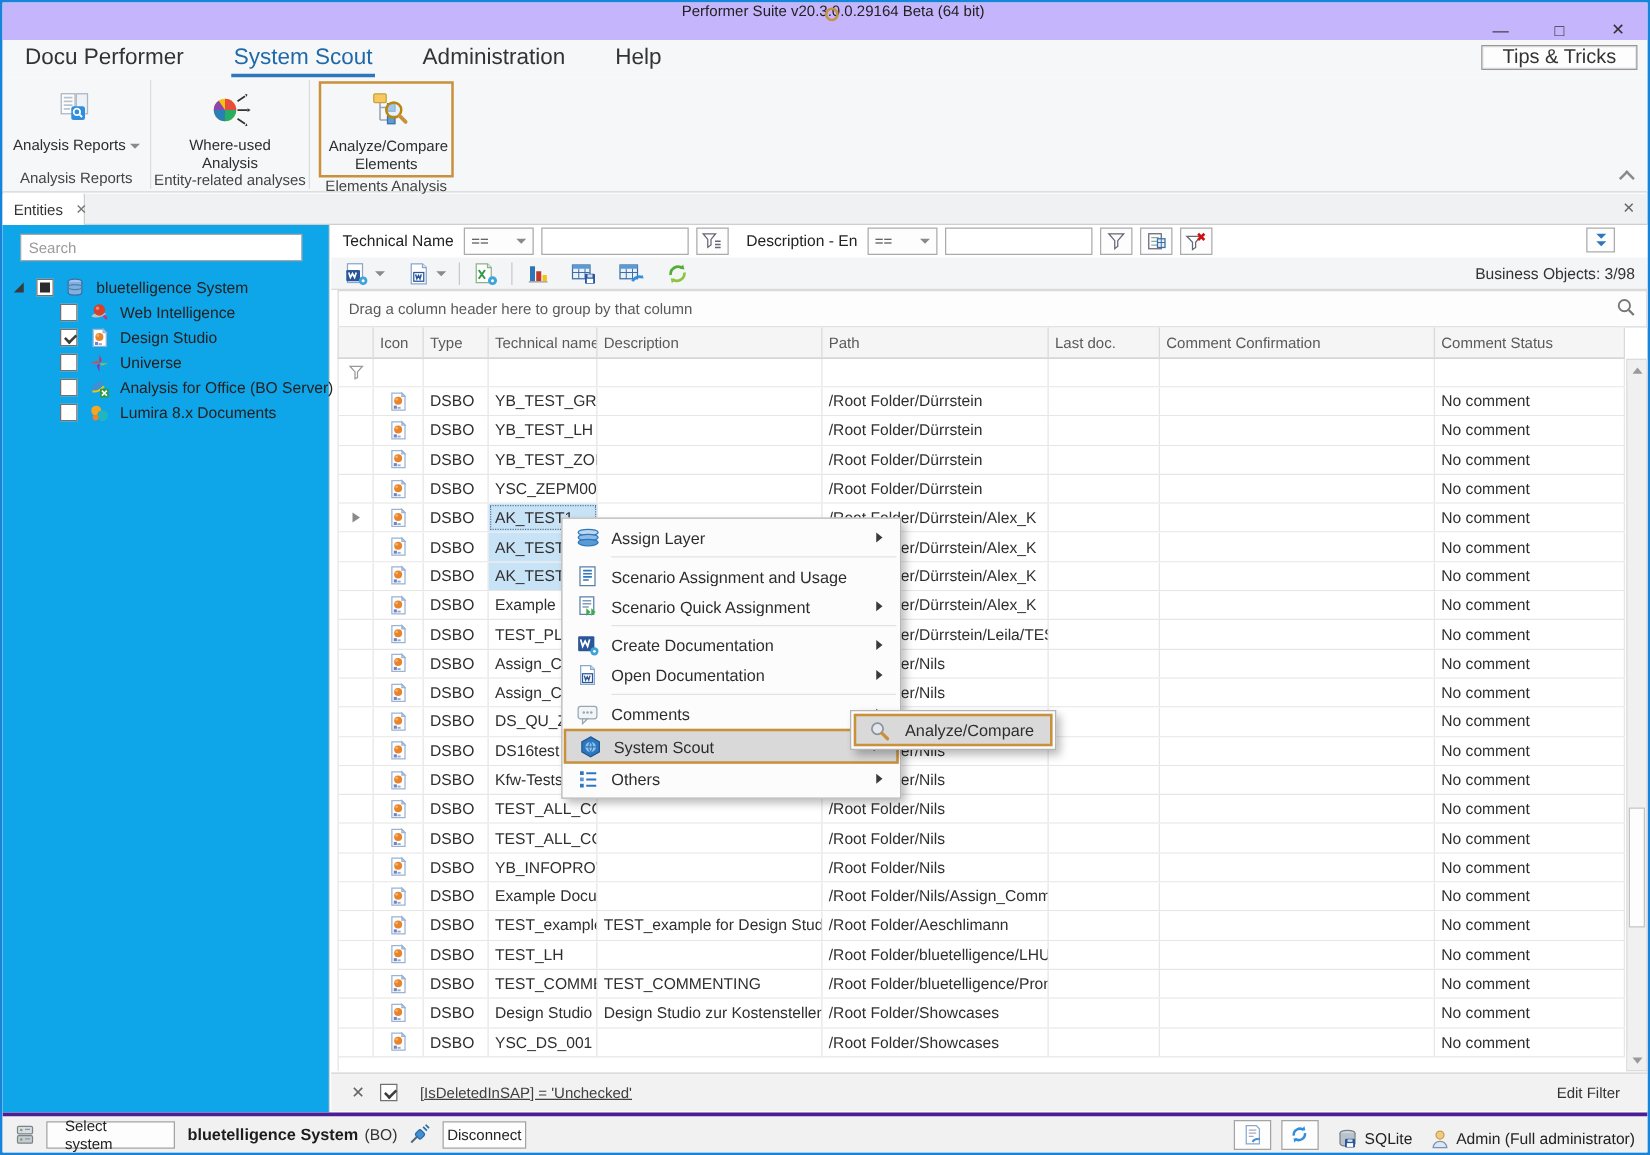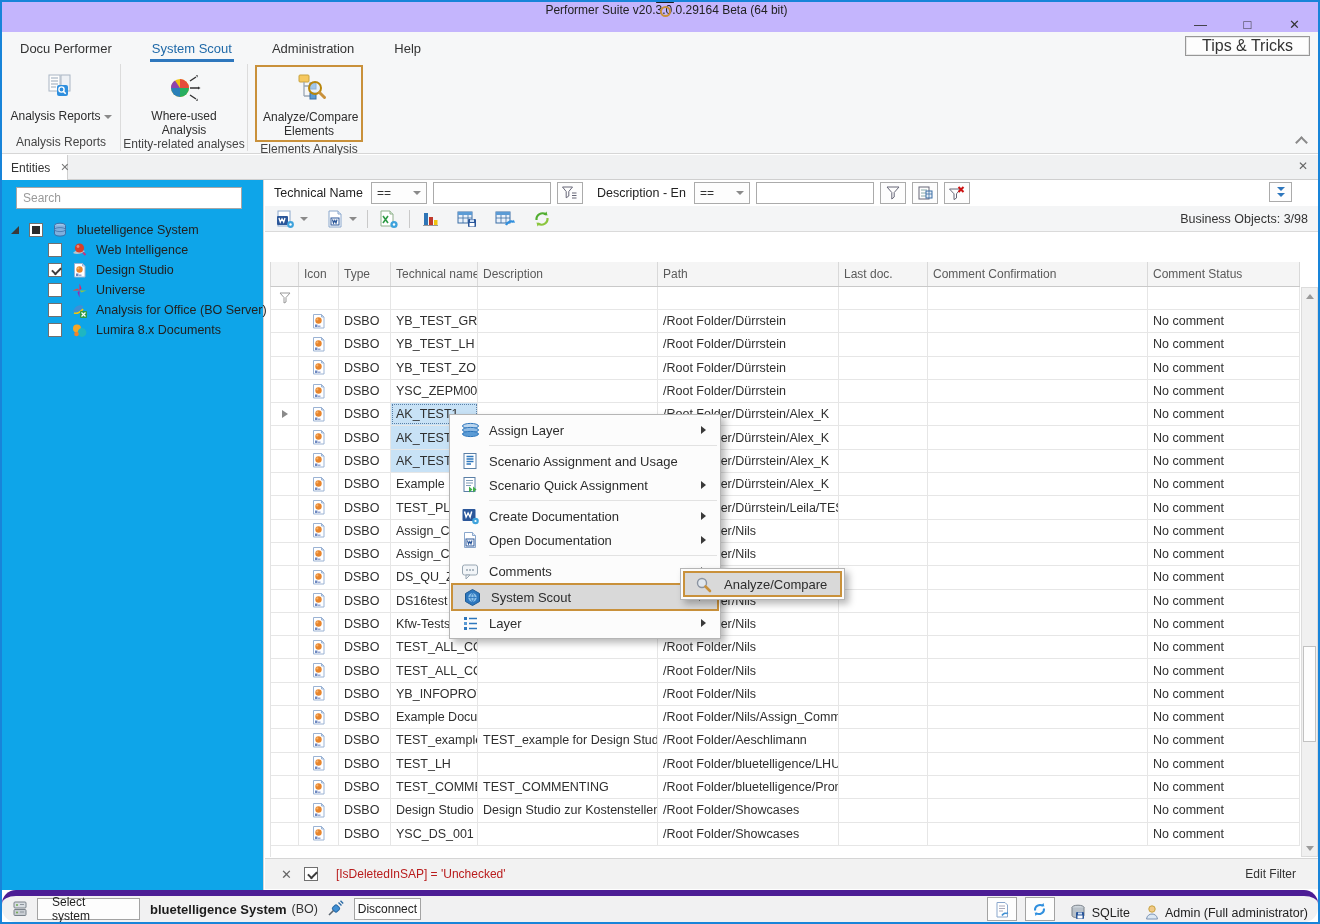--- a/index.html
+++ b/index.html
@@ -10,21 +10,21 @@
   
   .titlebar{position:absolute;left:0;top:0;right:0;height:30px;background:#c4b5fd;display:flex;align-items:center;flex-direction:column;}
   .app-icon{width:18px;height:18px;margin-left:9px;background:#1c1c1c;border-radius:3px;position:relative;}
   .app-icon::after{content:"";position:absolute;left:4px;top:4px;width:7px;height:7px;border:2px solid #c9913b;border-radius:50%;}
   .title-text{margin-left:13px;font-size:12px;color:#222;}
   .win-controls{margin-left:auto;display:flex;height:100%;}
   .win-btn{width:47px;display:flex;align-items:center;justify-content:center;font-size:13px;color:#333;cursor:default;}
 
   
   .menubar{position:absolute;left:0;top:30px;right:0;height:30px;background:#f6f7f8;display:flex;align-items:flex-end;}
-  .mtab{margin-left:36px;padding:5px 2px 6px 2px;font-size:13px;color:#333;}
+  .mtab{margin-left:36px;padding:5px 2px 6px 2px;font-size:18px;color:#333;}
   .mtab:first-child{margin-left:16px;}
   .mtab.active{color:#1f69a8;border-bottom:3px solid #2e77bd;padding-bottom:3px;}
   .tips-btn{position:absolute;right:8px;top:4px;width:125px;height:20px;background:#fdfdfd;border:1px solid #979797;box-shadow:0 0 0 1px #e8e8e8 inset;display:flex;align-items:center;justify-content:center;font-size:16px;}
 
   
   .ribbon{position:absolute;left:0;top:60px;right:0;height:92px;background:#f6f7f8;border-bottom:1px solid #d6d6d6;}
   .rgroup{position:absolute;top:2px;bottom:2px;display:flex;flex-direction:column;align-items:center;border-right:1px solid #dcdcdc;}
   .rg1{left:0;width:119px;} .rg2{left:119px;width:127px;} .rg3{left:246px;width:122px;border-right:none;}
   .rbtn{display:flex;flex-direction:column;align-items:center;padding-top:6px;}
   .rbtn .ricon{height:36px;display:flex;align-items:center;justify-content:center;}
@@ -95,25 +95,25 @@
   .vs-btn{position:absolute;left:0;right:0;height:16px;background:#f0f0f0;display:flex;align-items:center;justify-content:center;}
   .vs-up{top:0;} .vs-dn{bottom:0;}
   .tri-up{width:0;height:0;border-left:4px solid transparent;border-right:4px solid transparent;border-bottom:5px solid #9a9a9a;}
   .tri-dn{width:0;height:0;border-left:4px solid transparent;border-right:4px solid transparent;border-top:5px solid #9a9a9a;}
   .vs-thumb{position:absolute;left:1px;right:1px;top:358px;height:96px;background:#fdfdfd;border:1px solid #c2c2c2;}
 
   
   .footfilter{position:absolute;left:263px;top:856px;width:1055px;height:31px;background:#f2f2f2;border-top:1px solid #d5d5d5;display:flex;align-items:center;}
   .ff-x{margin-left:16px;color:#666;font-size:13px;}
   .ff-cbx{margin-left:12px;}
-  .ff-text{margin-left:10px;color:#b91c1c;}
+  .ff-text{margin-left:10px;color:#404040;text-decoration:underline;}
   .ff-edit{margin-left:auto;margin-right:24px;color:#333;}
 
   
-  .statusbar{position:absolute;left:0;top:888px;right:0;height:32px;background:#f1f1f2;border-top:6px solid #4c1d95;display:flex;align-items:center;border-radius:14px;}
+  .statusbar{position:absolute;left:0;top:888px;right:0;height:32px;background:#f1f1f2;border-top:3px solid #4c1d95;display:flex;align-items:center;}
   .sb-btn{height:22px;border:1px solid #a3a3a3;background:#fdfdfd;display:flex;align-items:center;justify-content:center;padding:0 14px;font-size:12px;color:#222;}
   .sb-sysname{font-weight:bold;font-size:13px;color:#1c1c1c;margin-left:10px;}
   .sb-systype{margin-left:5px;font-size:12.5px;}
   .sb-right{margin-left:auto;display:flex;align-items:flex-end;margin-right:10px;}
   .sb-sq{width:30px;height:24px;border:1px solid #a3a3a3;background:#fdfdfd;display:flex;align-items:center;justify-content:center;margin-left:8px;}
   .sb-ic-text{display:flex;align-items:center;gap:5px;margin-left:14px;font-size:12.5px;color:#222;}
 
   
   .ctx{position:absolute;left:447px;top:412px;width:272px;background:#fcfcfc;border:1px solid #b5b5b5;box-shadow:4px 4px 7px rgba(0,0,0,.28);z-index:50;padding:3px 1px;}
   .ctx-item{height:24px;display:flex;align-items:center;}
@@ -407,20 +407,29 @@
           <path d="M4.5 11a6 6 0 0 1 9.5-5.5" stroke="#52ae32" stroke-width="2.2" fill="none"></path>
           <path d="M14.5 2.5l1 4-4-.8z" fill="#52ae32"></path>
           <path d="M15.5 9a6 6 0 0 1-9.5 5.5" stroke="#8cc63f" stroke-width="2.2" fill="none"></path>
           <path d="M5.5 17.5l-1-4 4 .8z" fill="#8cc63f"></path>
         </svg>
     </div>
     <div class="t-counter">Business Objects: 3/98</div>
   </div>
 
   <div class="grid">
+    <div class="groupbar">
+      <span>Drag a column header here to group by that column</span>
+      <span class="mag">
+        <svg width="16" height="16" viewBox="0 0 16 16">
+            <circle cx="6.5" cy="6.5" r="4.5" fill="none" stroke="#777" stroke-width="1.5"></circle>
+            <path d="M10 10l4 4" stroke="#777" stroke-width="1.8"></path>
+          </svg>
+      </span>
+    </div>
     <div class="g-head">
       <div class="h-cell"></div>
       <div class="h-cell">Icon</div>
       <div class="h-cell">Type</div>
       <div class="h-cell">Technical name</div>
       <div class="h-cell">Description</div>
       <div class="h-cell">Path</div>
       <div class="h-cell">Last doc.</div>
       <div class="h-cell">Comment Confirmation</div>
       <div class="h-cell">Comment Status</div>
@@ -1080,21 +1089,21 @@
     </div>
     <div class="ctx-item">
       <span class="ctx-ic">
         <svg width="17" height="16" viewBox="0 0 17 16">
             <rect x="2" y="2" width="3" height="3" fill="#2e77bd"></rect>
             <rect x="2" y="7" width="3" height="3" fill="#5b9bd5"></rect>
             <rect x="2" y="12" width="3" height="3" fill="#2e77bd"></rect>
             <path d="M7 3.5h8M7 8.5h8M7 13.5h8" stroke="#2e77bd" stroke-width="1.6"></path>
           </svg>
       </span>
-      <span class="ctx-lbl">Layer</span>
+      <span class="ctx-lbl">Others</span>
       <span class="ctx-arr">
           <span class="tri"></span>
         </span>
     </div>
   </div>
 
   <div class="submenu">
     <div class="sub-item">
       <svg width="17" height="17" viewBox="0 0 17 17">
           <circle cx="7" cy="7" r="4.5" fill="rgba(230,240,250,.6)" stroke="#8a93a0" stroke-width="1.4"></circle>

